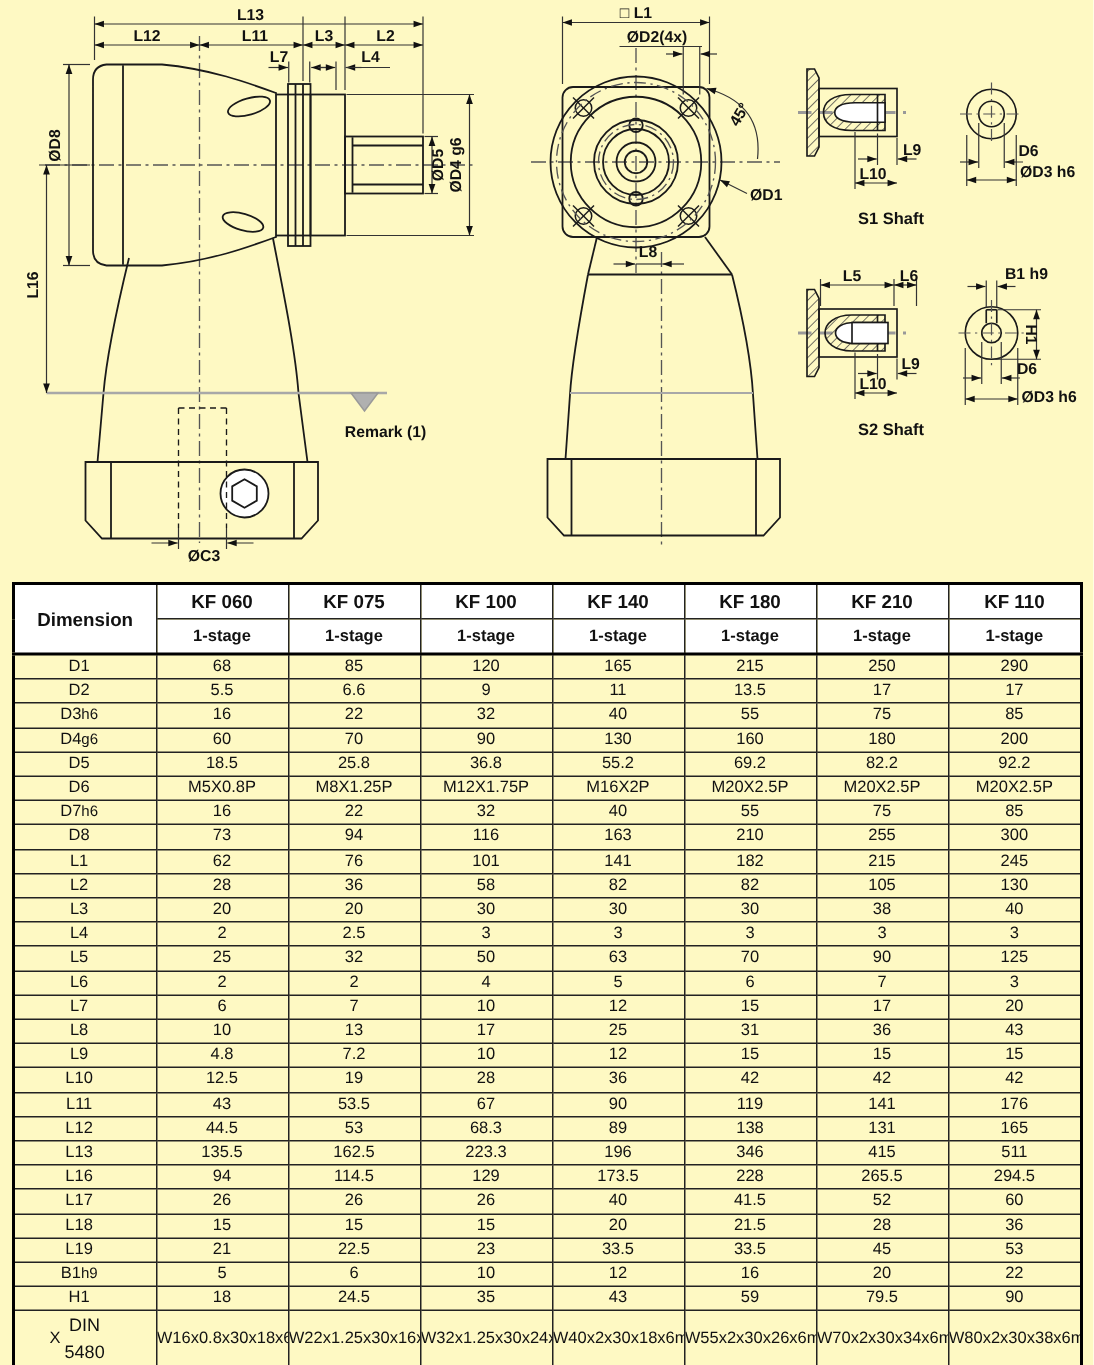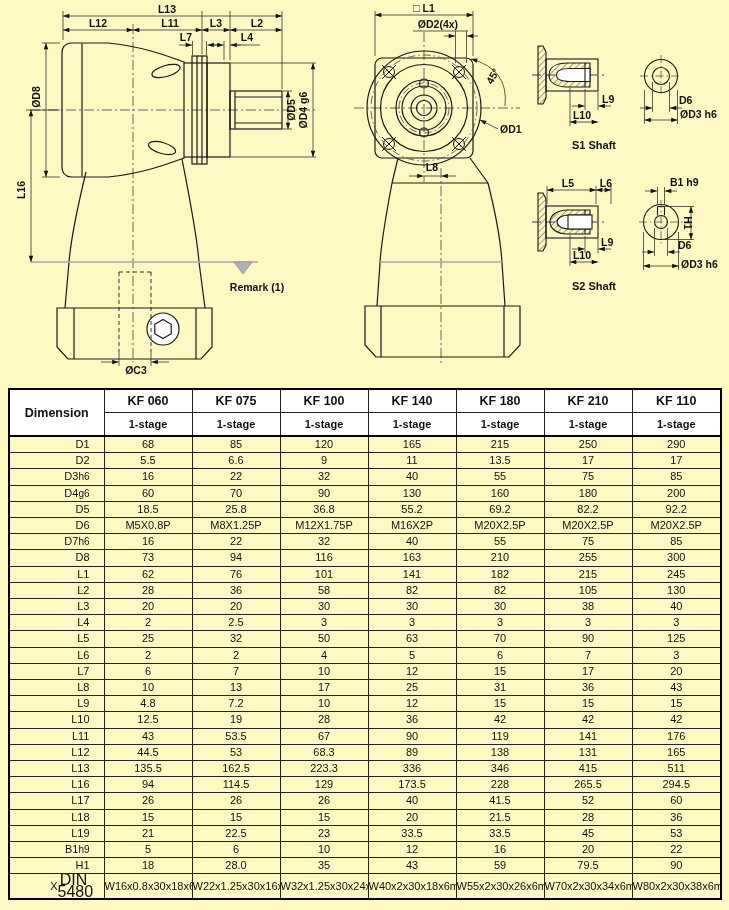--- a/index.html
+++ b/index.html
@@ -14,27 +14,27 @@
              border:2px solid #000;font-size:11px;}
   table.dims th,table.dims td{border:1px solid #222;padding:0;text-align:center;
              vertical-align:middle;overflow:hidden;white-space:nowrap;}
   table.dims thead th{background:#fff;}
   table.dims thead tr.models th{height:22px;font-size:12.5px;font-weight:bold;}
   table.dims thead tr.stages th{height:22px;font-size:11px;font-weight:bold;margin-left:44px;}
   table.dims thead{border-bottom:2px solid #000;}
   th.dim-head{font-size:13px;font-weight:bold;}
   table.dims tbody td{height:15.2px;line-height:15.2px;font-size:11px;}
   td.dim-cell{text-align:left;}
-  .dim-cell .inner{display:flex;justify-content:flex-end;align-items:center;
+  .dim-cell .inner{display:flex;justify-content:center;align-items:center;
                    padding:0 14px 0 6px;}
   .dim-cell .tol{font-size:10px;}
   tr.x-row td{height:32px;line-height:normal;font-size:9px;}
   tr.x-row td.dim-cell .inner{align-items:center;}
-  tr.x-row .tol{width:32px;white-space:normal;line-height:12px;text-align:center;
-                font-size:16px;}
+  tr.x-row .tol{width:32px;white-space:normal;line-height:18px;text-align:center;
+                font-size:12px;}
   tr.x-row td.dim-cell{font-size:11px;}
   .footnote{position:absolute;left:8px;top:886px;font-size:11.5px;color:#111;}
 </style>
 </head>
 <body>
 
 <div class="page">
 
 <svg width="729" height="385" viewBox="0 0 729 385">
   <defs>
@@ -628,21 +628,21 @@
           </tr>
           <tr>
             <td class="dim-cell">
               <span class="inner">
                 <span>L13</span>
               </span>
             </td>
             <td>135.5</td>
             <td>162.5</td>
             <td>223.3</td>
-            <td>336</td>
+            <td>196</td>
             <td>346</td>
             <td>415</td>
             <td>511</td>
           </tr>
           <tr>
             <td class="dim-cell">
               <span class="inner">
                 <span>L16</span>
               </span>
             </td>
@@ -711,21 +711,21 @@
             <td>20</td>
             <td>22</td>
           </tr>
           <tr>
             <td class="dim-cell">
               <span class="inner">
                 <span>H1</span>
               </span>
             </td>
             <td>18</td>
-            <td>28.0</td>
+            <td>24.5</td>
             <td>35</td>
             <td>43</td>
             <td>59</td>
             <td>79.5</td>
             <td>90</td>
           </tr>
           <tr class="x-row">
             <td class="dim-cell">
               <span class="inner">
                 <span>X</span>

